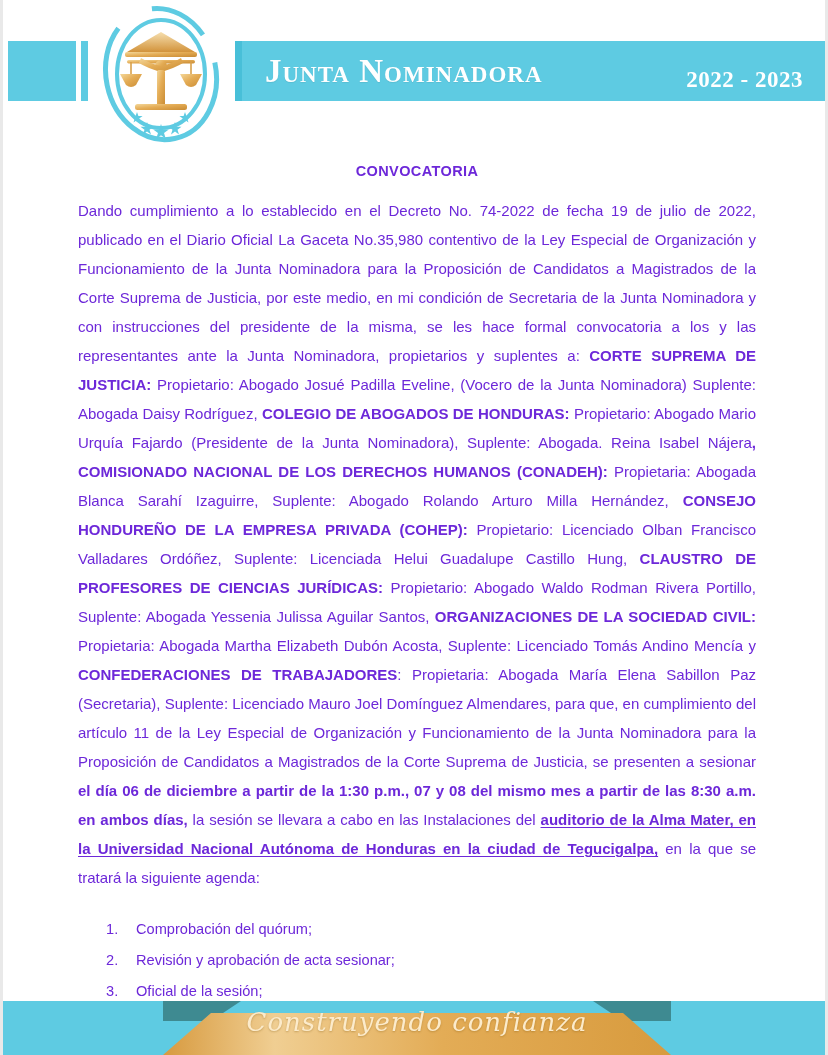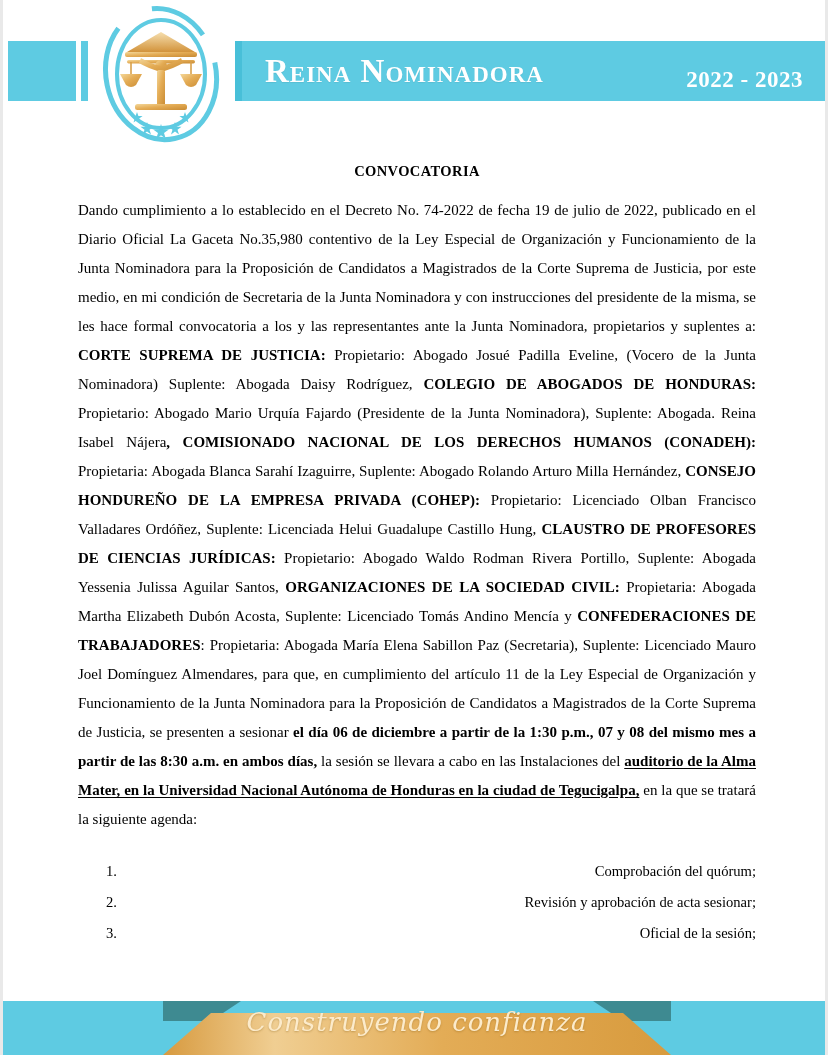--- a/index.html
+++ b/index.html
@@ -98,22 +98,21 @@
     width: 140px;
     height: 140px;
   }
 
   
   .doc-body {
     position: absolute;
     left: 75px;
     top: 158px;
     width: 678px;
-    color: #000000;
-    font-family: Liberation Serif, serif;
+    color: #6d28d9;
   }
   .doc-title {
     text-align: center;
     font-size: 14.5px;
     font-weight: bold;
     letter-spacing: 0.4px;
     margin: 0 0 12px 0;
     line-height: 26px;
   }
   .doc-para {
@@ -125,21 +124,20 @@
     hyphens: none;
   }
   .doc-para b { font-weight: bold; }
   .doc-para u { text-decoration: underline; text-underline-offset: 2px; }
 
   .agenda {
     margin: 22px 0 0 0;
     padding: 0;
     list-style: none;
     counter-reset: agenda;
-    text-align: right;
   }
   .agenda li {
     counter-increment: agenda;
     position: relative;
     font-size: 14.6px;
     line-height: 31px;
     padding-left: 58px;
   }
   .agenda li:before {
     content: counter(agenda) ".";
@@ -225,21 +223,21 @@
         <g fill="#5ECBE2">
           <polygon points="46,108 47.4,112 51.6,112 48.2,114.6 49.5,118.6 46,116.1 42.5,118.6 43.8,114.6 40.4,112 44.6,112"></polygon>
           <polygon points="94,108 95.4,112 99.6,112 96.2,114.6 97.5,118.6 94,116.1 90.5,118.6 91.8,114.6 88.4,112 92.6,112"></polygon>
           <polygon points="56,118 57.6,122.7 62.5,122.7 58.5,125.7 60,130.4 56,127.5 52,130.4 53.5,125.7 49.5,122.7 54.4,122.7"></polygon>
           <polygon points="84,118 85.6,122.7 90.5,122.7 86.5,125.7 88,130.4 84,127.5 80,130.4 81.5,125.7 77.5,122.7 82.4,122.7"></polygon>
           <polygon points="70,120 71.9,125.6 77.8,125.6 73,129.1 74.8,134.7 70,131.2 65.2,134.7 67,129.1 62.2,125.6 68.1,125.6"></polygon>
         </g>
       </svg>
     </div>
 
-    <div class="hdr-title">Reina Nominadora</div>
+    <div class="hdr-title">Junta Nominadora</div>
     <div class="hdr-years">2022 - 2023</div>
   </div>
 
   <div class="doc-body">
     <div class="doc-title">CONVOCATORIA</div>
 
     <p class="doc-para"><span>Dando cumplimiento a lo establecido en el Decreto No. 74-2022 de fecha 19 de julio de 2022, publicado en el Diario Oficial La Gaceta No.35,980 contentivo de la Ley Especial de Organización y Funcionamiento de la Junta Nominadora para la Proposición de Candidatos a Magistrados de la Corte Suprema de Justicia, por este medio, en mi condición de Secretaria de la Junta Nominadora y con instrucciones del presidente de la misma, se les hace formal convocatoria a los y las representantes ante la Junta Nominadora, propietarios y suplentes a: </span><b>CORTE SUPREMA DE JUSTICIA:</b><span> Propietario: Abogado Josué Padilla Eveline, (Vocero de la Junta Nominadora) Suplente: Abogada Daisy Rodríguez, </span><b>COLEGIO DE ABOGADOS DE HONDURAS:</b><span> Propietario: Abogado Mario Urquía Fajardo (Presidente de la Junta Nominadora), Suplente: Abogada. Reina Isabel Nájera</span><b>, COMISIONADO NACIONAL DE LOS DERECHOS HUMANOS (CONADEH):</b><span> Propietaria: Abogada Blanca Sarahí Izaguirre, Suplente: Abogado Rolando Arturo Milla Hernández, </span><b>CONSEJO HONDUREÑO DE LA EMPRESA PRIVADA (COHEP):</b><span> Propietario: Licenciado Olban Francisco Valladares Ordóñez, Suplente: Licenciada Helui Guadalupe Castillo Hung, </span><b>CLAUSTRO DE PROFESORES DE CIENCIAS JURÍDICAS:</b><span> Propietario: Abogado Waldo Rodman Rivera Portillo, Suplente: Abogada Yessenia Julissa Aguilar Santos, </span><b>ORGANIZACIONES DE LA SOCIEDAD CIVIL:</b><span> Propietaria: Abogada Martha Elizabeth Dubón Acosta, Suplente: Licenciado Tomás Andino Mencía y </span><b>CONFEDERACIONES DE TRABAJADORES</b><span>: Propietaria: Abogada María Elena Sabillon Paz (Secretaria), Suplente: Licenciado Mauro Joel Domínguez Almendares, para que, en cumplimiento del artículo 11 de la Ley Especial de Organización y Funcionamiento de la Junta Nominadora para la Proposición de Candidatos a Magistrados de la Corte Suprema de Justicia, se presenten a sesionar </span><b>el día 06 de diciembre a partir de la 1:30 p.m., 07 y 08 del mismo mes a partir de las 8:30 a.m. en ambos días,</b><span> la sesión se llevara a cabo en las Instalaciones del </span><b><u>auditorio de la Alma Mater, en la Universidad Nacional Autónoma de Honduras en la ciudad de Tegucigalpa,</u></b><span> en la que se tratará la siguiente agenda:</span></p>
 
     <ol class="agenda">
       <li>Comprobación del quórum;</li>

